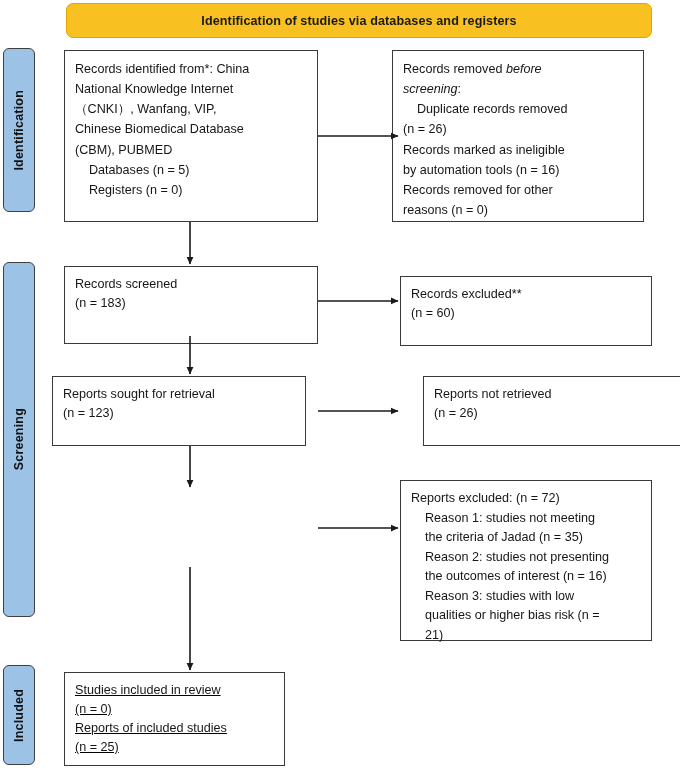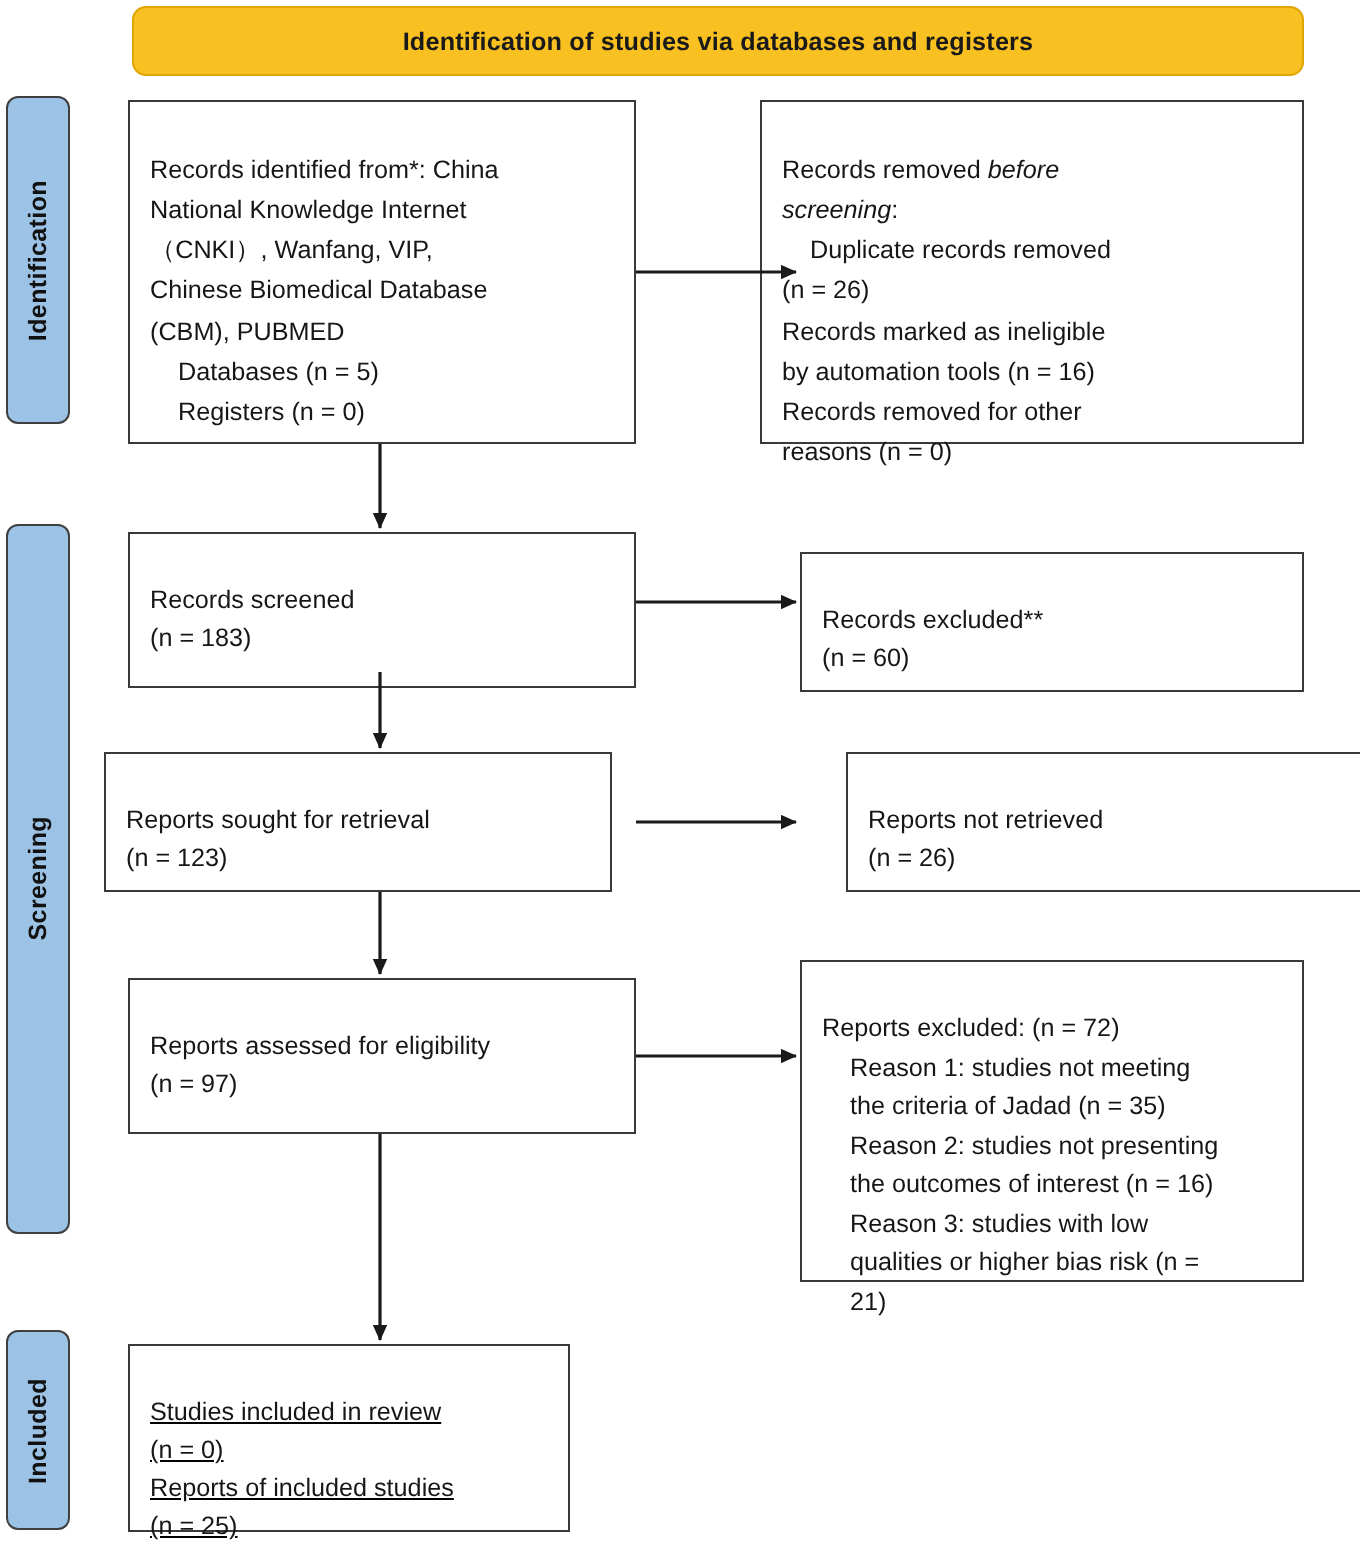--- a/index.html
+++ b/index.html
@@ -67,39 +67,39 @@
   .stage-identification { top: 48px;  height: 164px; }
   .stage-screening     { top: 262px; height: 355px; }
   .stage-included      { top: 665px; height: 100px; }
 
   
   .box {
     position: absolute;
     background: #ffffff;
     border: 1.4px solid #3a3a3a;
     box-sizing: border-box;
-    padding: 24px 10px 6px 10px;
+    padding: 8px 10px 6px 10px;
   }
   .box-text {
     font-size: 12.6px;
     line-height: 1.52;
     color: #161616;
     white-space: pre-wrap;
   }
   .box-text .it { font-style: italic; }
 
   
   .box-identified       { left: 64px;  top: 50px;  width: 254px; height: 172px; }
   .box-screened         { left: 64px;  top: 266px; width: 254px; height: 78px;  }
   .box-sought           { left: 52px;  top: 376px; width: 254px; height: 70px;  }
   .box-assessed         { left: 64px;  top: 489px; width: 254px; height: 78px;  }
   .box-included         { left: 64px;  top: 672px; width: 221px; height: 94px; text-decoration: underline;  }
 
   
-  .box-removed          { left: 380px; top: 50px;  width: 272px; height: 172px; }
+  .box-removed          { left: 392px; top: 50px;  width: 252px; height: 172px; }
   .box-excluded-screen  { left: 400px; top: 276px; width: 252px; height: 70px;  }
   .box-not-retrieved    { left: 423px; top: 376px; width: 293px; height: 70px;  }
   .box-excluded-reports { left: 400px; top: 480px; width: 252px; height: 161px; }
 
   .box-identified .box-text,
   .box-removed .box-text { line-height: 1.6; }
   .box-excluded-reports .box-text { line-height: 1.55; }
 
   
   .arrows {
@@ -164,24 +164,20 @@
   <div class="box box-sought">
     <div class="box-text">Reports sought for retrieval
 (n = 123)</div>
   </div>
 
   <div class="box box-not-retrieved">
     <div class="box-text">Reports not retrieved
 (n = 26)</div>
   </div>
 
-  <div class="box box-assessed">
-    <div class="box-text">Reports assessed for eligibility
-(n = 97)</div>
-  </div>
 
   <div class="box box-excluded-reports">
     <div class="box-text">Reports excluded: (n = 72)
     Reason 1: studies not meeting
     the criteria of Jadad (n = 35)
     Reason 2: studies not presenting
     the outcomes of interest (n = 16)
     Reason 3: studies with low
     qualities or higher bias risk (n =
     21)</div>

